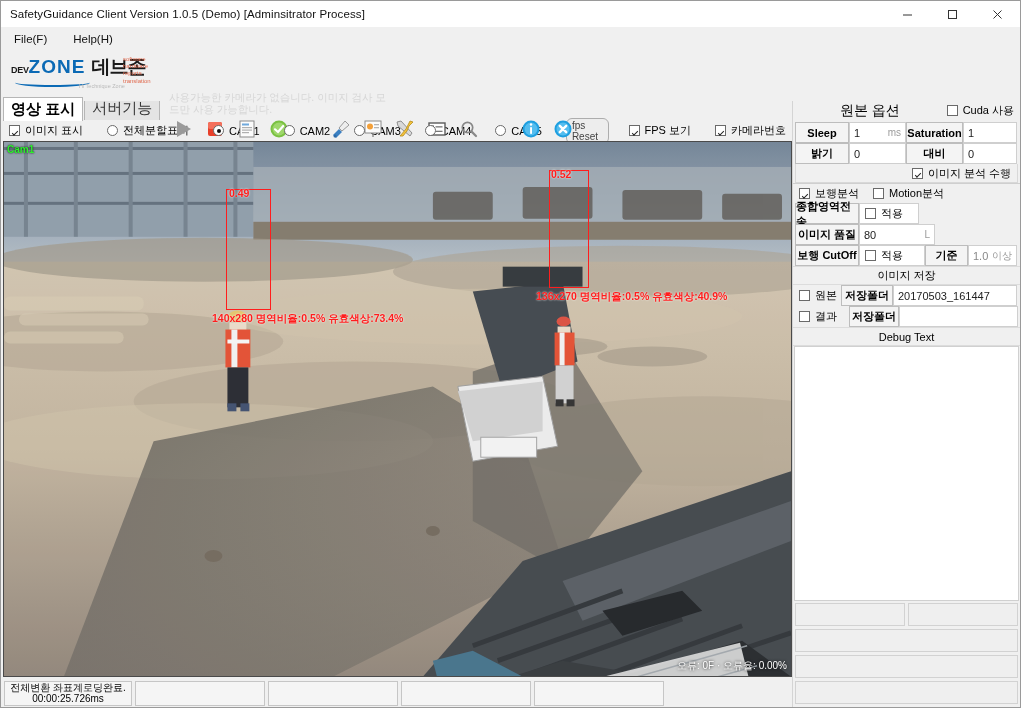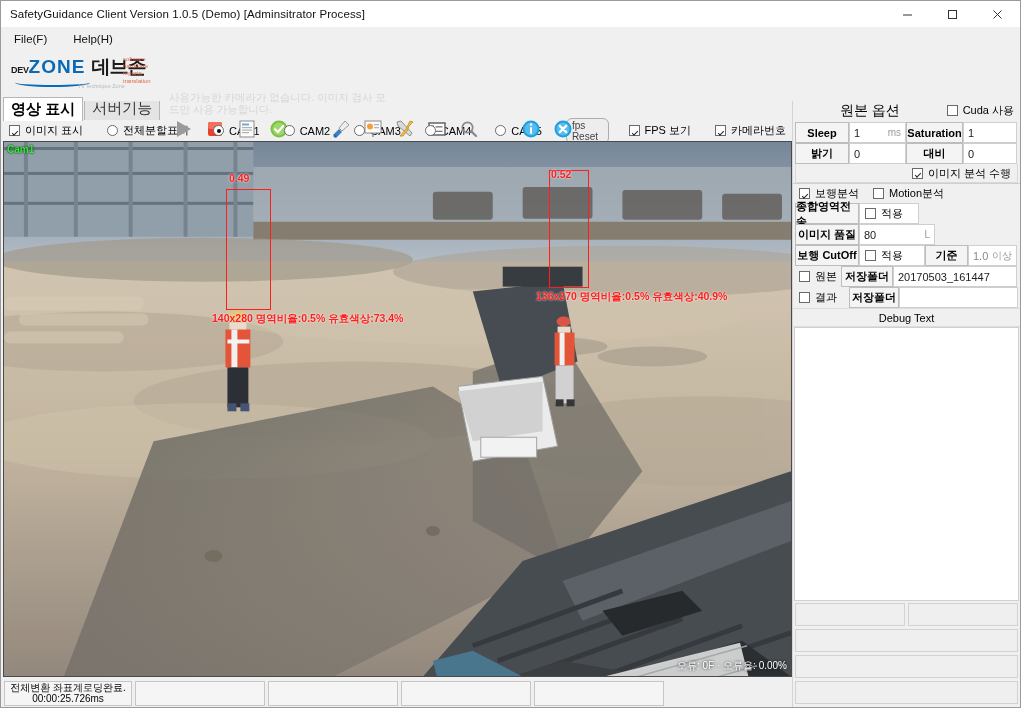--- a/index.html
+++ b/index.html
@@ -371,21 +371,21 @@
             <rect x="553" y="258" width="8" height="7" fill="#2a2a2a"></rect>
             <rect x="564" y="258" width="8" height="7" fill="#2a2a2a"></rect>
           </g>
           <rect x="0" y="0" width="789" height="536" fill="#ffffff" opacity=".06"></rect>
         </svg>
 
         <div class="camlabel" data-interactable="false">Cam1</div>
         <div class="errlabel" data-interactable="false">오류: 0F  ·  오류율: 0.00%</div>
 
         <div class="bbox" style="left:222px; top:47px; width:45px; height:121px;" data-interactable="false"></div>
-        <div class="bscore" style="left:225px; top:30px;" data-interactable="false">0.49</div>
+        <div class="bscore" style="left:225px; top:45px;" data-interactable="false">0.49</div>
         <div class="bmeta" style="left:208px; top:170px;" data-interactable="false">140x280 명역비율:0.5% 유효색상:73.4%</div>
 
         <div class="bbox" style="left:545px; top:28px; width:40px; height:118px;" data-interactable="false"></div>
         <div class="bscore" style="left:547px; top:26px;" data-interactable="false">0.52</div>
         <div class="bmeta" style="left:532px; top:148px;" data-interactable="false">136x270 명역비율:0.5% 유효색상:40.9%</div>
       </div>
 
       <div class="statusbar" data-interactable="false">
         <div class="scell" style="width:128px;" data-interactable="false">
           <span data-interactable="false">전체변환 좌표계로딩완료.</span>
@@ -465,20 +465,21 @@
             <span data-interactable="false">적용</span>
           </div>
           <div class="cell-btn" style="width:43px;" data-interactable="true">기준</div>
           <div class="cell-in" style="width:49px; color:#888;" data-interactable="true">
             <span data-interactable="false">1.0</span>
             <span class="unit" data-interactable="false">이상</span>
           </div>
         </div>
       </div>
 
+      <div class="bar" data-interactable="false">이미지 저장</div>
 
       <div style="padding:0 2px;" data-interactable="false">
         <div style="display:flex; align-items:center;">
           <label class="ck" style="width:46px; margin-right:0; padding-left:4px;" data-interactable="true">
             <span class="box" data-interactable="false"></span>
             <span data-interactable="false">원본</span>
           </label>
           <div class="cell-btn" style="width:52px;" data-interactable="true">저장폴더</div>
           <div class="cell-in" style="width:124px;" data-interactable="true">20170503_161447</div>
         </div>

